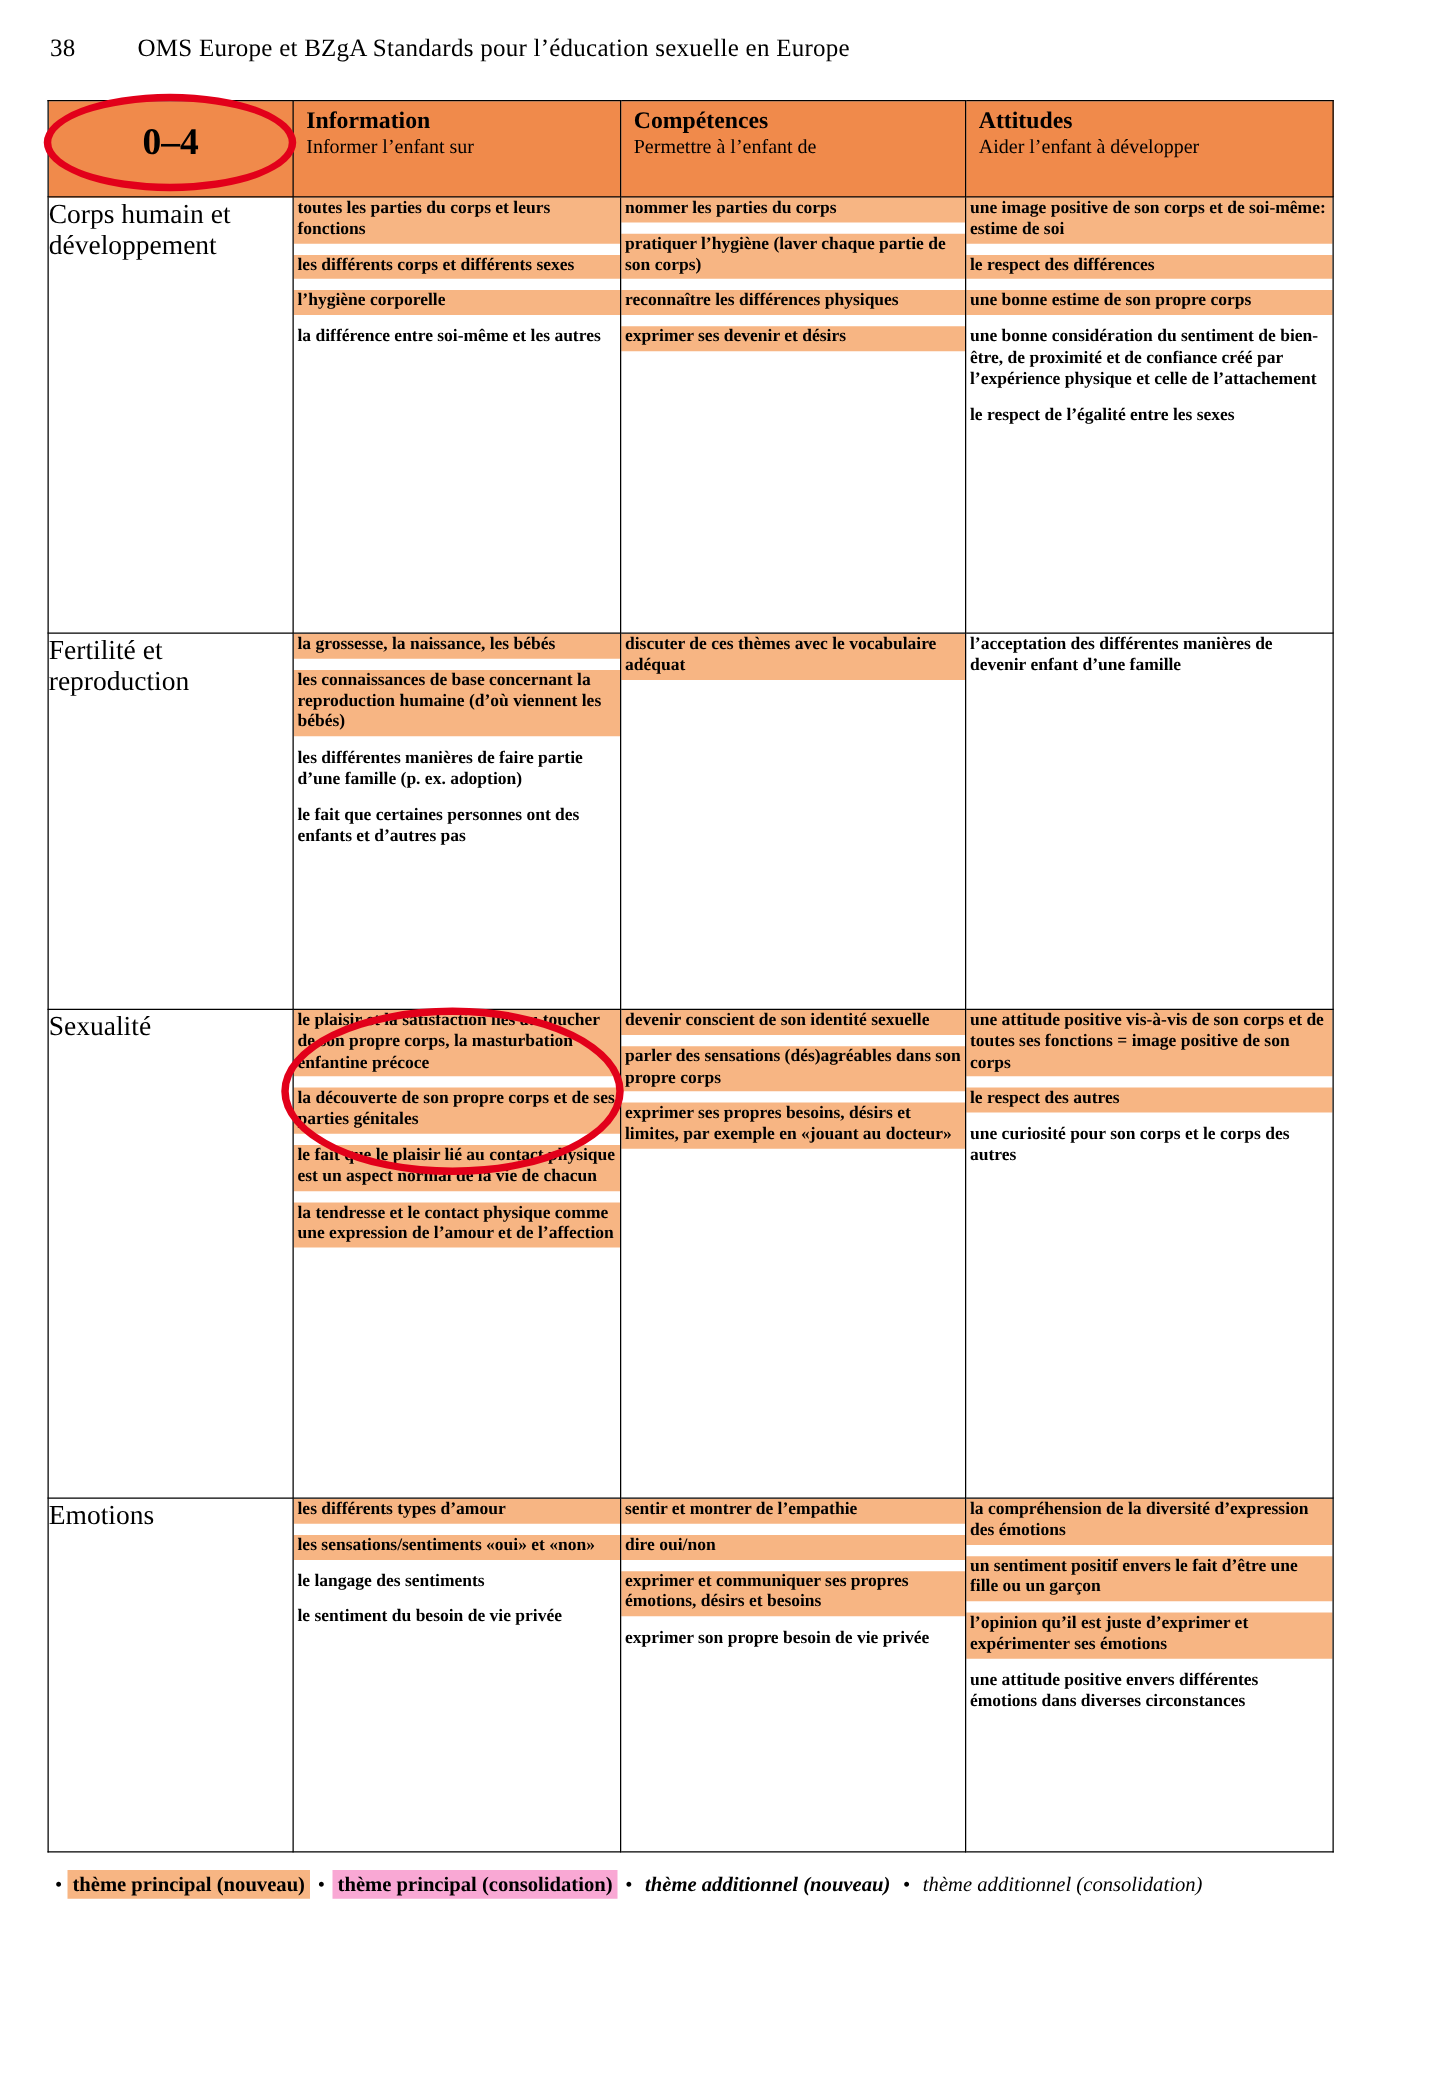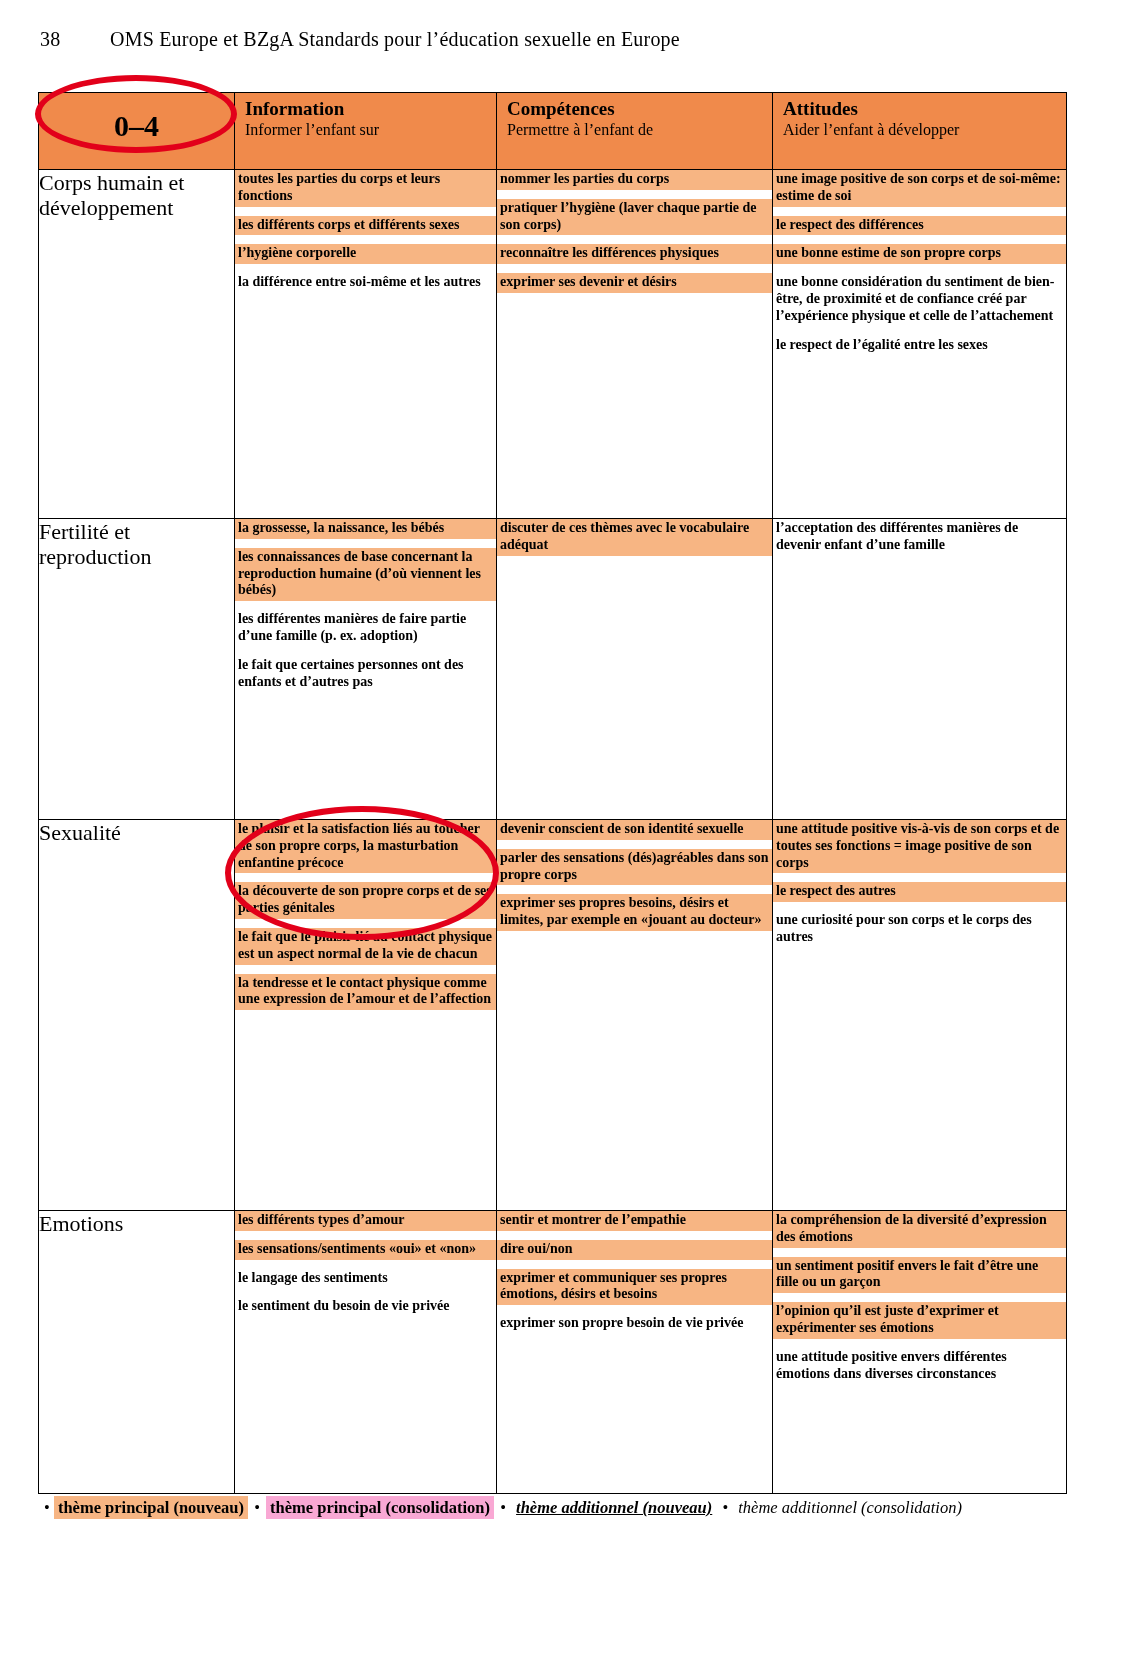--- a/index.html
+++ b/index.html
@@ -38,21 +38,21 @@
     font-size: 20px;
   }
   .pagehead .headtitle {
     font-size: 20px;
   }
 
   
   .tbl {
     position: absolute;
     left: 38px;
-    top: 92px;
+    top: 80px;
     width: 1028px;
     border-collapse: collapse;
     table-layout: fixed;
   }
   .tbl td, .tbl th {
     border: 1px solid #000;
     vertical-align: top;
     padding: 0;
   }
 
@@ -122,21 +122,21 @@
     top: 1498px;
     width: 1026px;
     font-size: 16.5px;
     white-space: nowrap;
   }
   .legend .lg {
     padding: 2px 4px;
   }
   .lg-pn { font-weight: bold; background: #f7b583; }
   .lg-pc { font-weight: bold; background: #f9a8d4; }
-  .lg-an { font-weight: bold; font-style: italic; text-decoration: underline; }
+  .lg-an { font-weight: bold; font-style: italic; }
   .lg-ac { font-style: italic; }
   .legend .sep { padding: 0 2px; }
 
   
   .ellipse {
     position: absolute;
     border: 6px solid #e2001a;
     border-radius: 50%;
     background: transparent;
     pointer-events: none;

